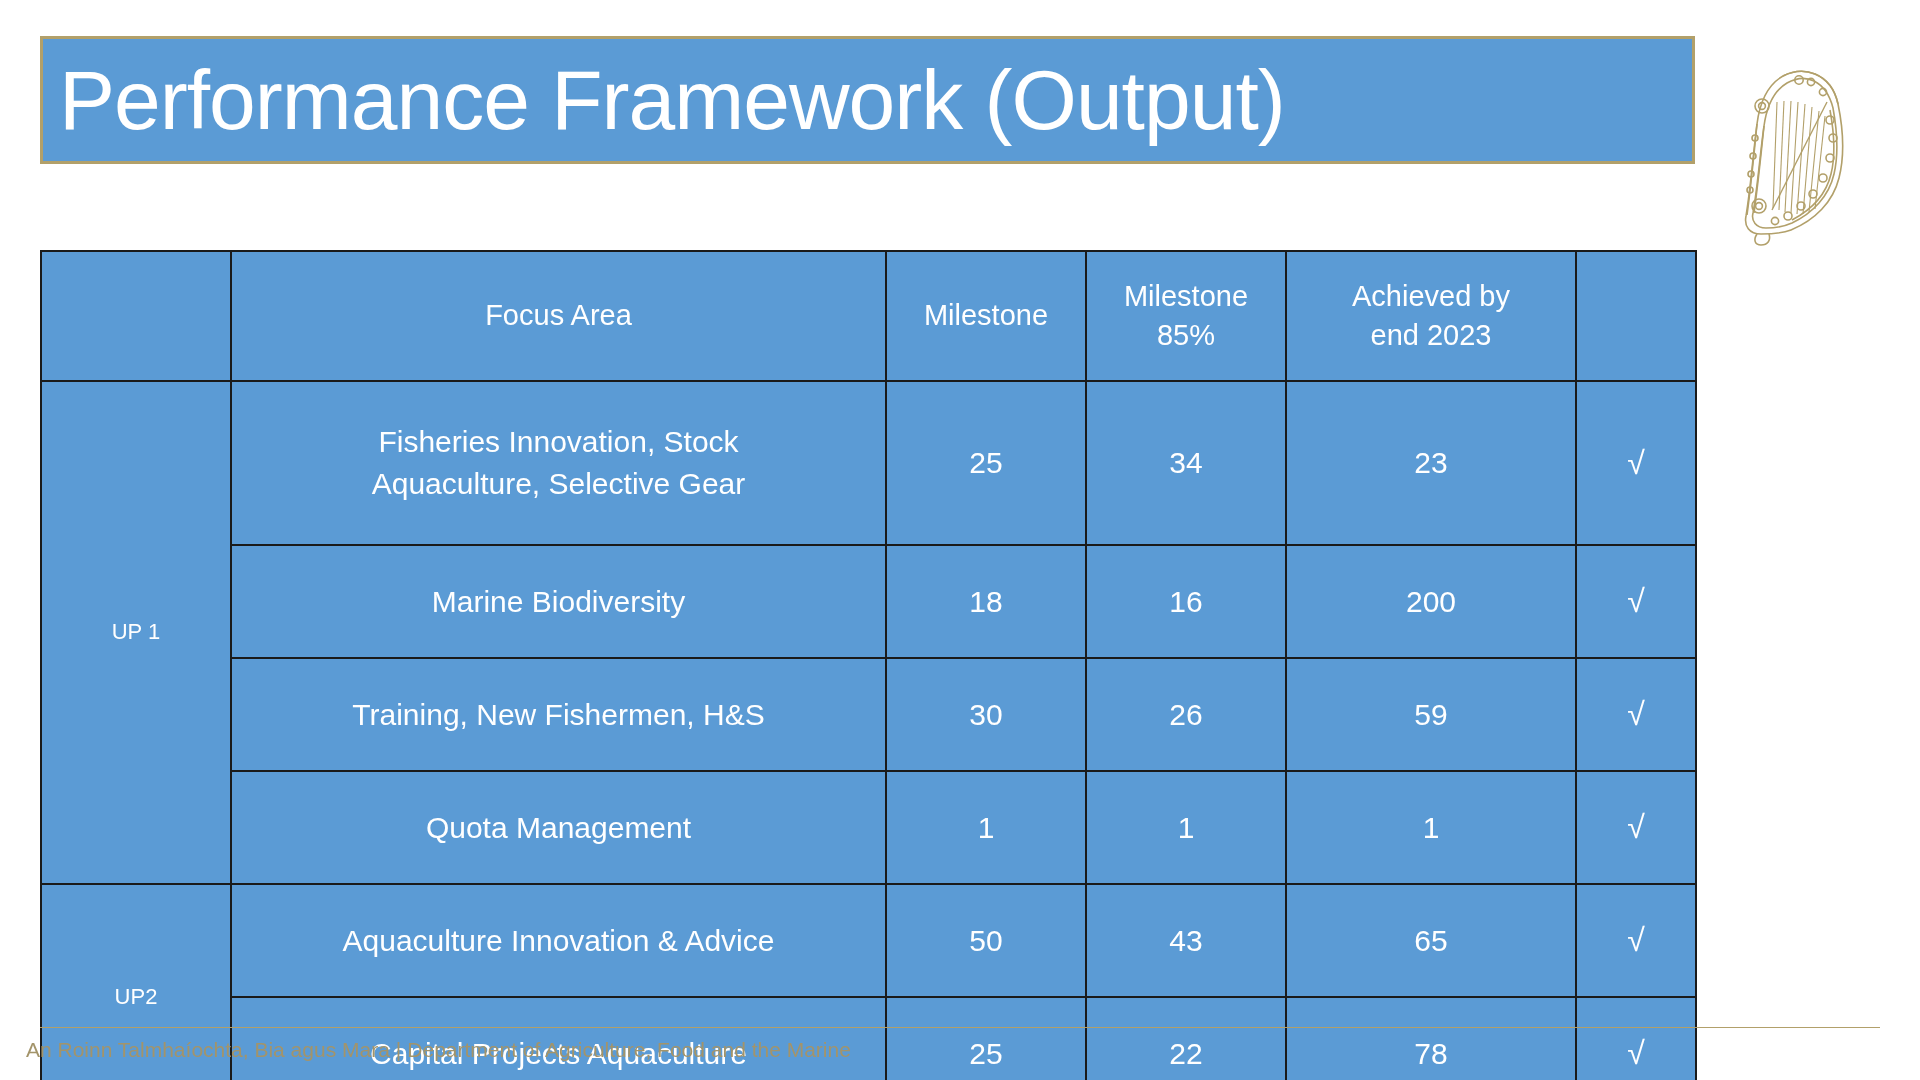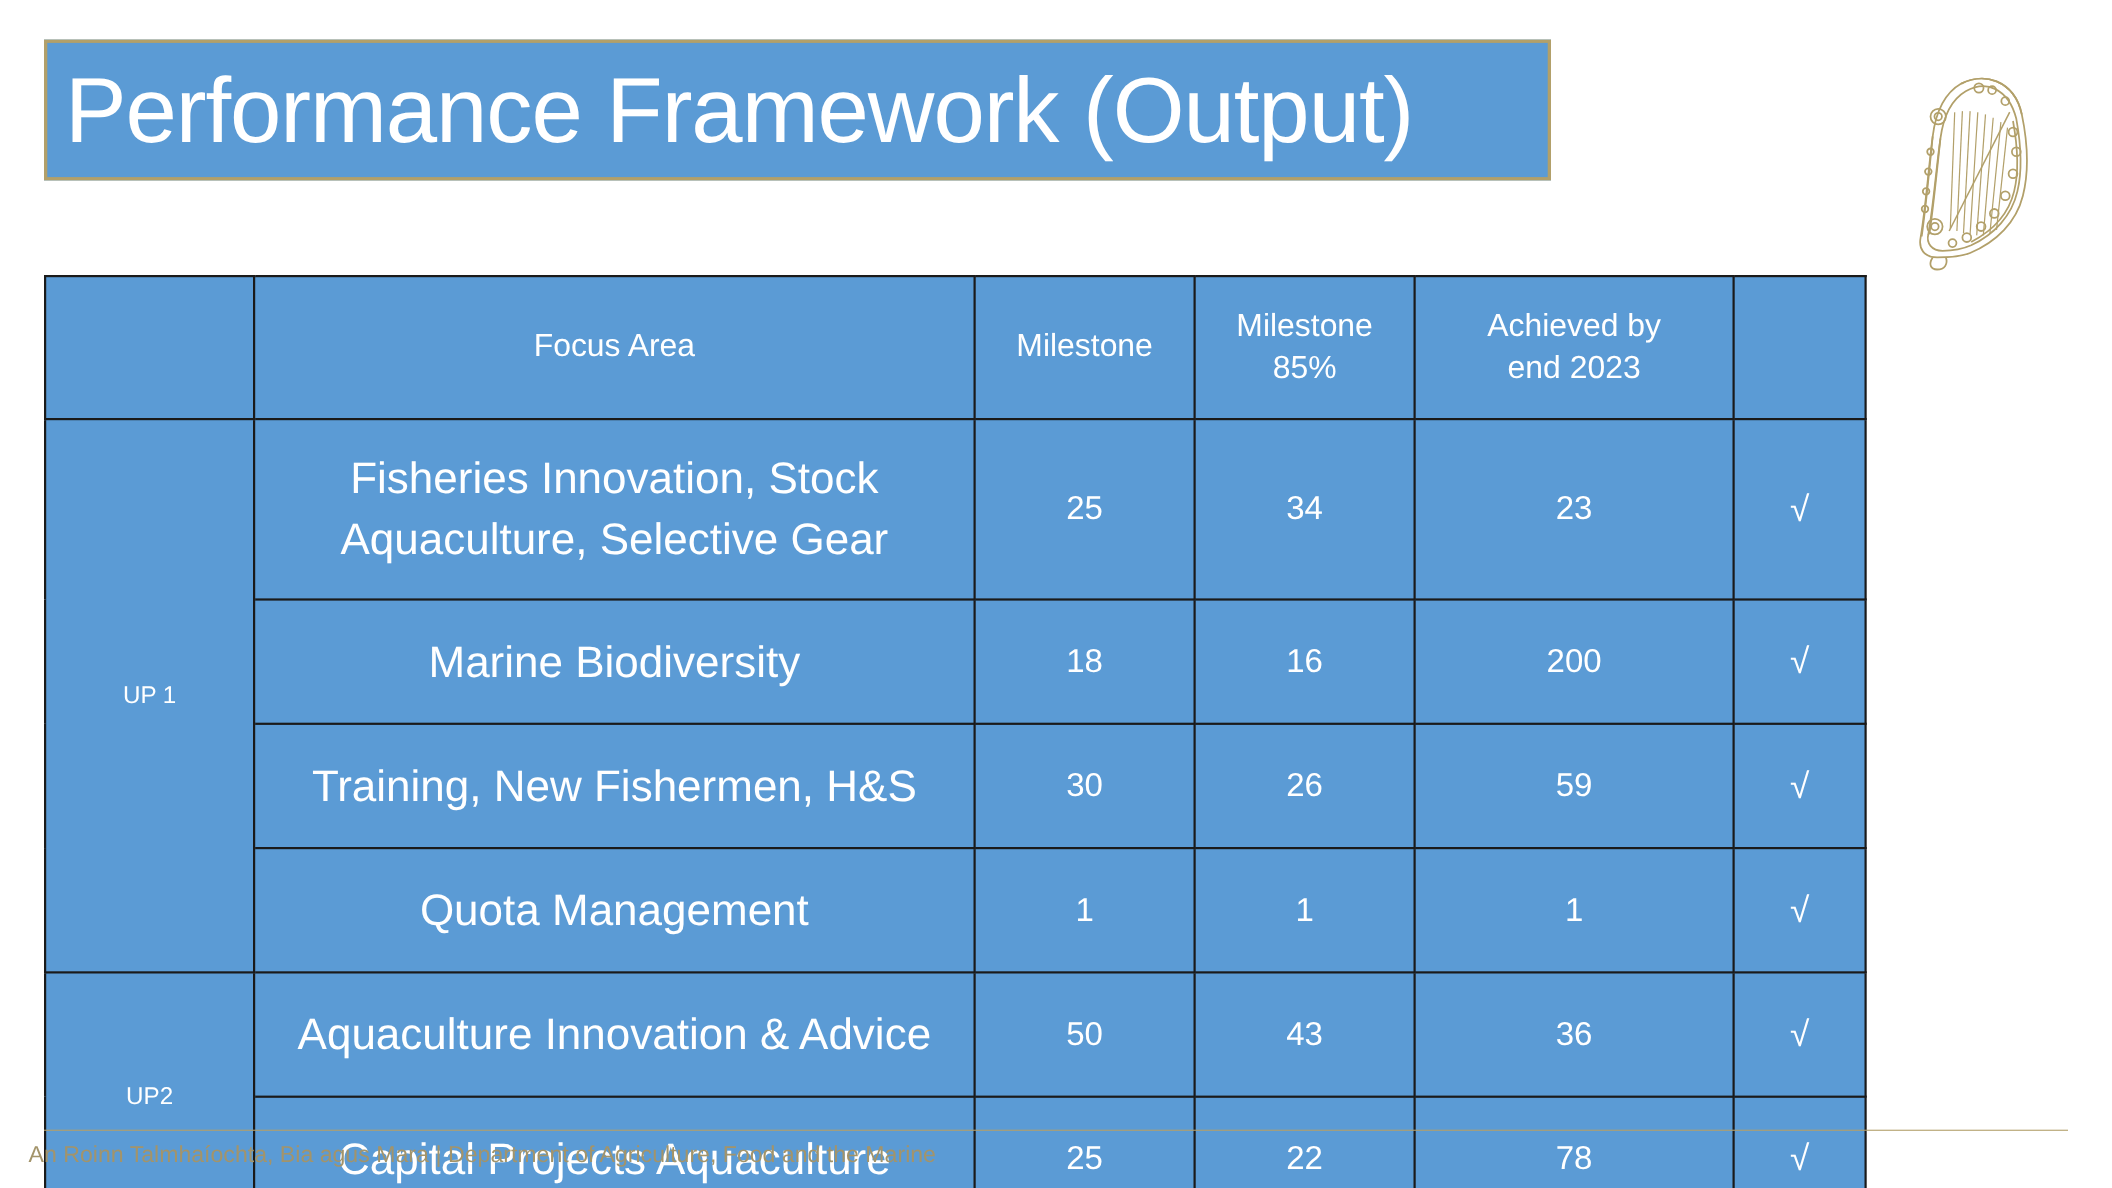--- a/index.html
+++ b/index.html
@@ -13,21 +13,21 @@
     position: relative;
     overflow: hidden;
     font-family: "Liberation Sans", sans-serif;
   }
 
   
   #title-banner {
     position: absolute;
     left: 40px;
     top: 36px;
-    width: 1370px;
+    width: 1655px;
     height: 128px;
     background: #5B9BD5;
     border: 3px solid #B2A06A;
     box-sizing: border-box;
     display: flex;
     align-items: center;
   }
   #title-text {
     color: #ffffff;
     font-size: 84px;
@@ -76,21 +76,21 @@
 
   thead th {
     height: 120px;
     font-size: 29px;
     line-height: 1.35;
     padding: 4px 6px;
   }
   .hdr-blank { font-size: 0; }
 
   tbody td {
-    font-size: 40px;
+    font-size: 30px;
     line-height: 1.4;
     padding: 6px 10px;
   }
   .row-tall td { height: 150px; }
   .row-std  td { height: 99px; }
   .cell-up {
     font-size: 22px;
   }
   .cell-focus { }
   .cell-num { font-size: 30px; }
@@ -241,21 +241,21 @@
       <td class="cell-num">1</td>
       <td class="cell-num">1</td>
       <td class="cell-tick">√</td>
     </tr>
 
     <tr class="row-std">
       <td class="cell-up" rowspan="2">UP2</td>
       <td class="cell-focus">Aquaculture Innovation &amp; Advice</td>
       <td class="cell-num">50</td>
       <td class="cell-num">43</td>
-      <td class="cell-num">36</td>
+      <td class="cell-num">65</td>
       <td class="cell-tick">√</td>
     </tr>
 
     <tr class="row-std">
       <td class="cell-focus">Capital Projects Aquaculture</td>
       <td class="cell-num">25</td>
       <td class="cell-num">22</td>
       <td class="cell-num">78</td>
       <td class="cell-tick">√</td>
     </tr>

